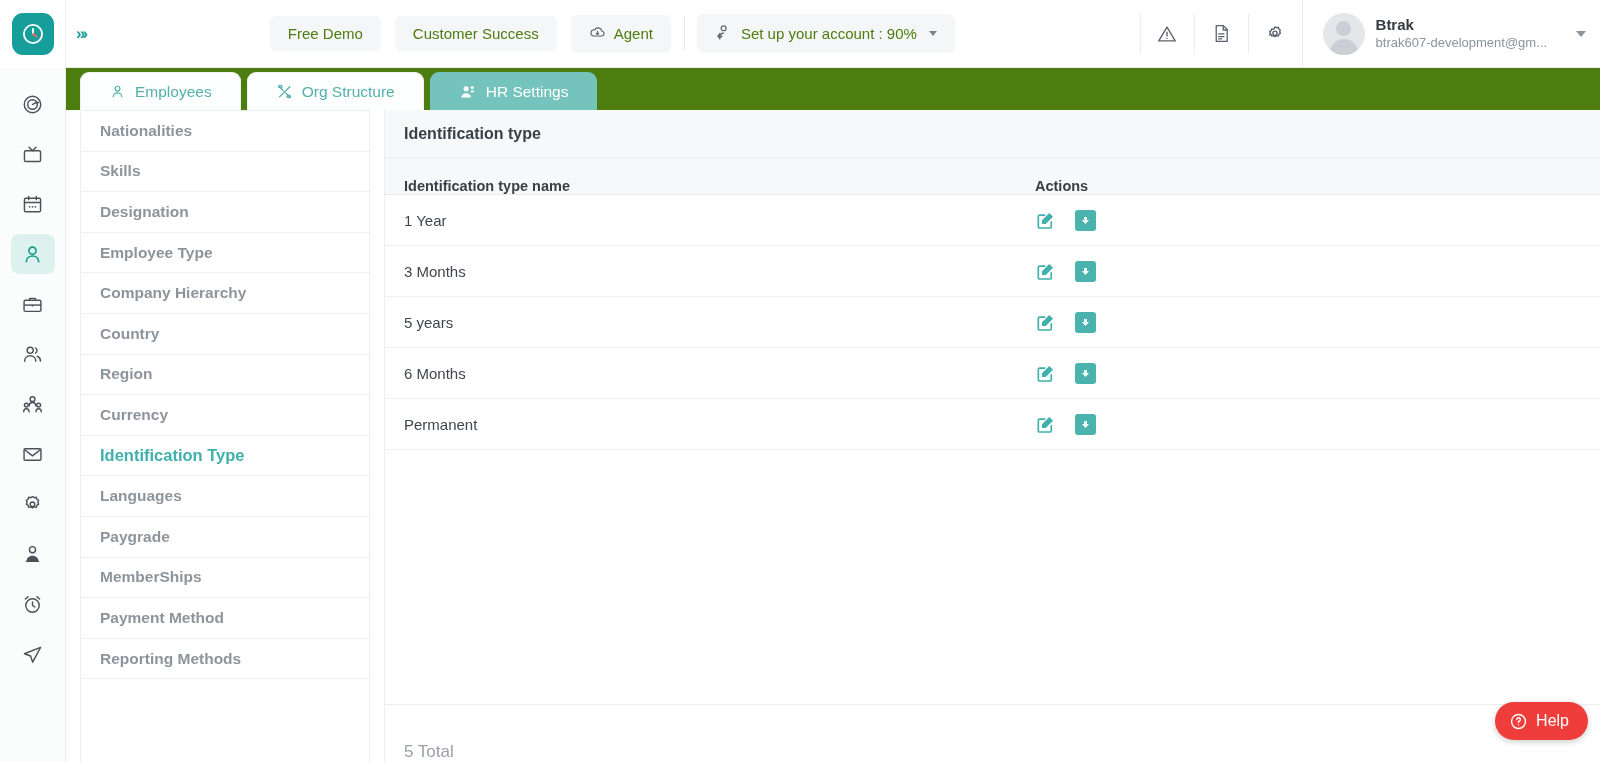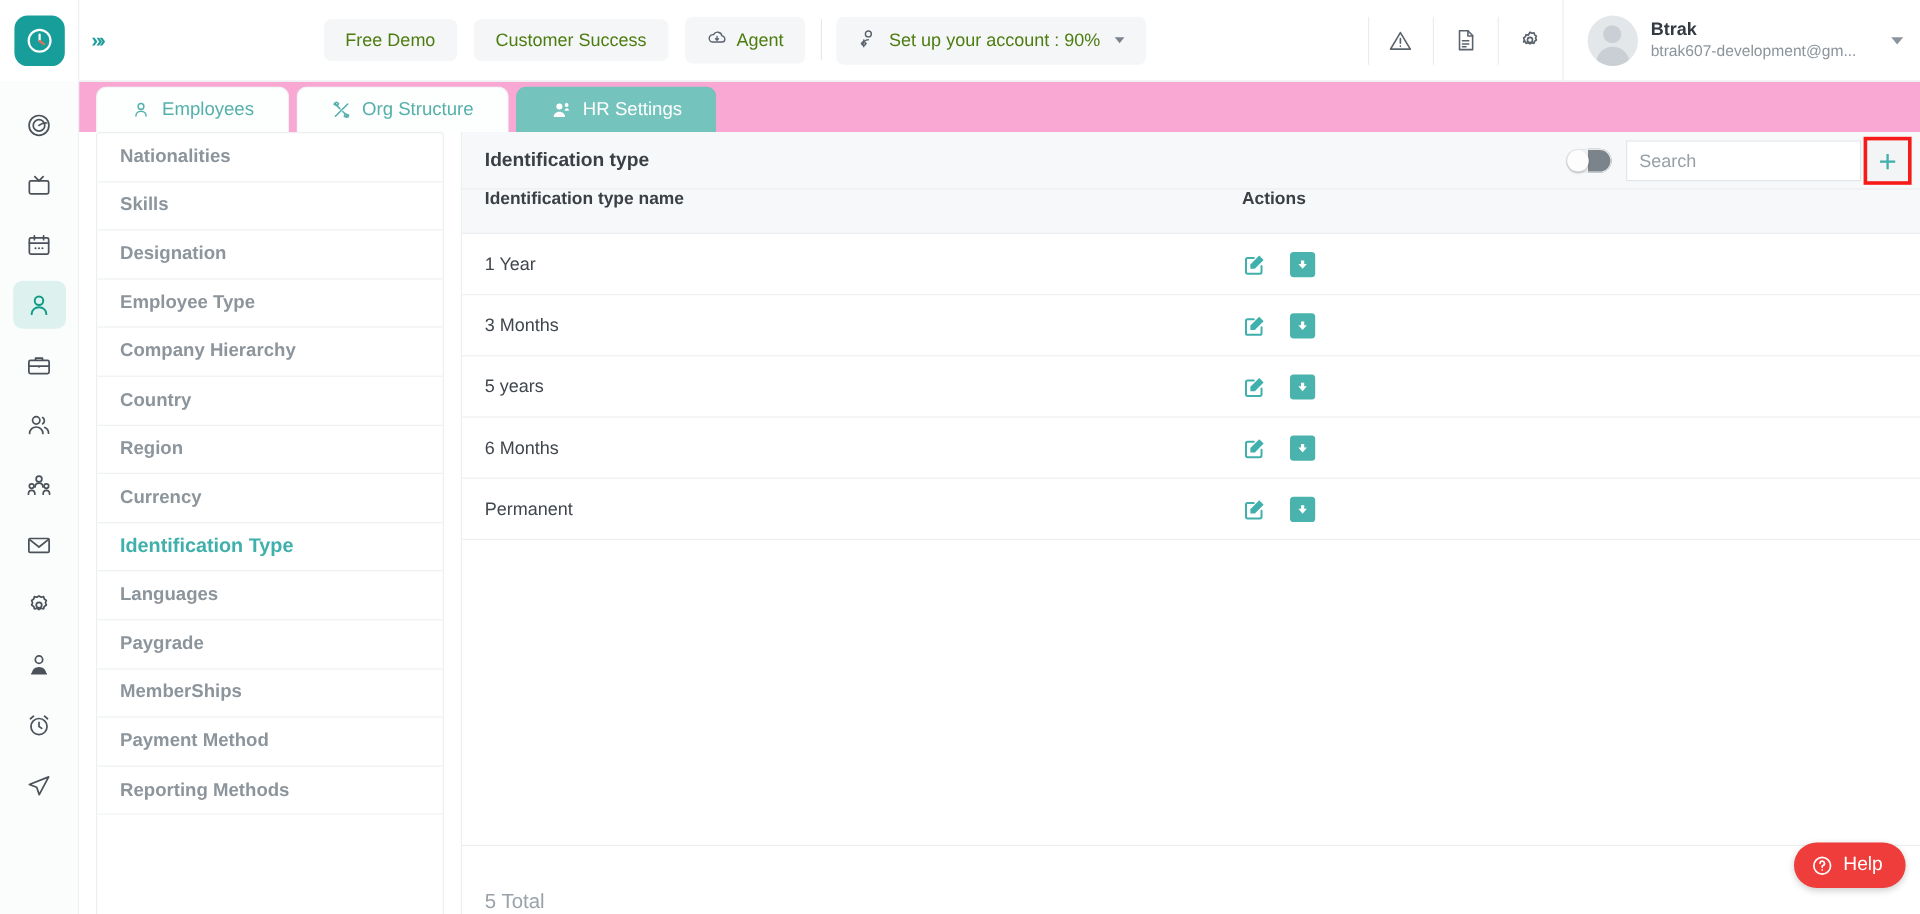--- a/index.html
+++ b/index.html
@@ -96,21 +96,21 @@
     cursor: pointer; color: #4b5259;
   }
   .rail-item.active { background: #ddf1ee; color: #0f9b86; }
 
   
   .main { flex: 1; display: flex; flex-direction: column; min-width: 0; background: #fff; }
 
   .tabstrip {
     height: 42px; flex: 0 0 42px;
     display: flex; align-items: flex-end; gap: 6px;
-    padding-left: 14px; background: #f9a8d4;
+    padding-left: 14px; background: #4d7c0f;
   }
   .tab {
     height: 38px; padding: 0 28px;
     display: flex; align-items: center; gap: 9px;
     border-radius: 9px 9px 0 0;
     font-size: 15.5px; cursor: pointer;
     background: #fdfefe; color: #54b0ab;
     border: 1px solid #eef2f3; border-bottom: none;
   }
   .tab.active { background: #74c3bd; color: #ffffff; border-color: #74c3bd; }
@@ -174,21 +174,21 @@
   .add-btn {
     width: 40px; height: 40px; margin: 0 7px 0 2px;
     background: #f2f4f5; border: 3px solid #f51b19;
     display: flex; align-items: center; justify-content: center;
     cursor: pointer; color: #3fb0ab; font-size: 26px; line-height: 1;
     font-weight: 400;
   }
 
   .thead {
     height: 37px; flex: 0 0 37px; background: #f7f8f9;
-    display: flex; align-items: flex-start;
+    display: flex; align-items: flex-end;
     border-bottom: 1px solid #eaedef;
     font-size: 14.5px; font-weight: 700; color: #3a4046;
   }
   .col-name { flex: 1; padding-left: 19px; }
   .col-actions { width: 565px; }
 
   .tbody { flex: 1; overflow: hidden; }
   .trow {
     height: 51px; display: flex; align-items: center;
     border-bottom: 1px solid #eef1f3;
@@ -462,29 +462,20 @@
             <div class="set-item">
                 <span>Reporting Methods</span>
               </div>
           </div>
         </div>
 
         <div class="table-card">
 
           <div class="card-head">
             <span class="card-title">Identification type</span>
-            <div class="head-tools">
-              <div class="toggle">
-                <div class="knob"></div>
-              </div>
-              <input class="search-input" type="text" placeholder="Search" style="">
-              <div class="add-btn">
-                <span>+</span>
-              </div>
-            </div>
           </div>
 
           <div class="thead">
             <div class="col-name">Identification type name</div>
             <div class="col-actions">Actions</div>
           </div>
 
           <div class="tbody">
 
             <div class="trow">

